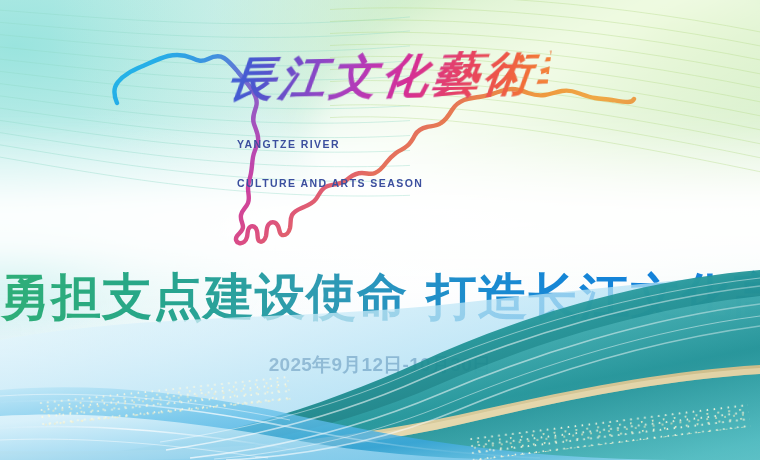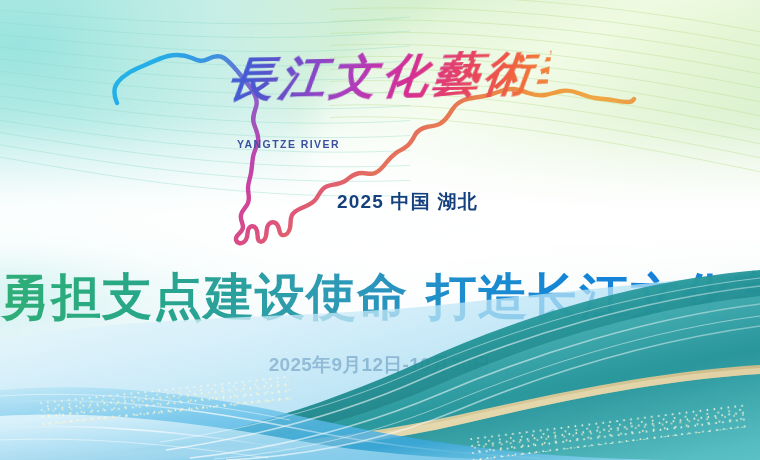--- a/index.html
+++ b/index.html
@@ -270,23 +270,23 @@
         C 631,102 633,101 634,99
       " fill="none" stroke="url(#rivGrad)" stroke-width="4.4" stroke-linecap="round" stroke-linejoin="round" opacity="0.93"></path>
   </svg>
 
   <div id="calli">
     <div id="calli-text">長江文化藝術季</div>
   </div>
 
   <div id="subtitle">
     <div>YANGTZE RIVER</div>
-  </div>
-
-  <div id="yearline">2025  中国  湖北</div>
+    <div>CULTURE AND ARTS SEASON</div>
+  </div>
+
 
   <div id="headline">勇担支点建设使命  打造长江文化高地</div>
 
   <div id="dateline">2025年9月12日-10月30日</div>
 
   <div id="waves">
     <svg width="760" height="190" viewBox="0 0 760 190" preserveAspectRatio="none">
       <defs>
         <linearGradient id="wTealA" x1="0.15" y1="0" x2="1" y2="0.9">
           <stop offset="0%" stop-color="#9fe0e2"></stop>

